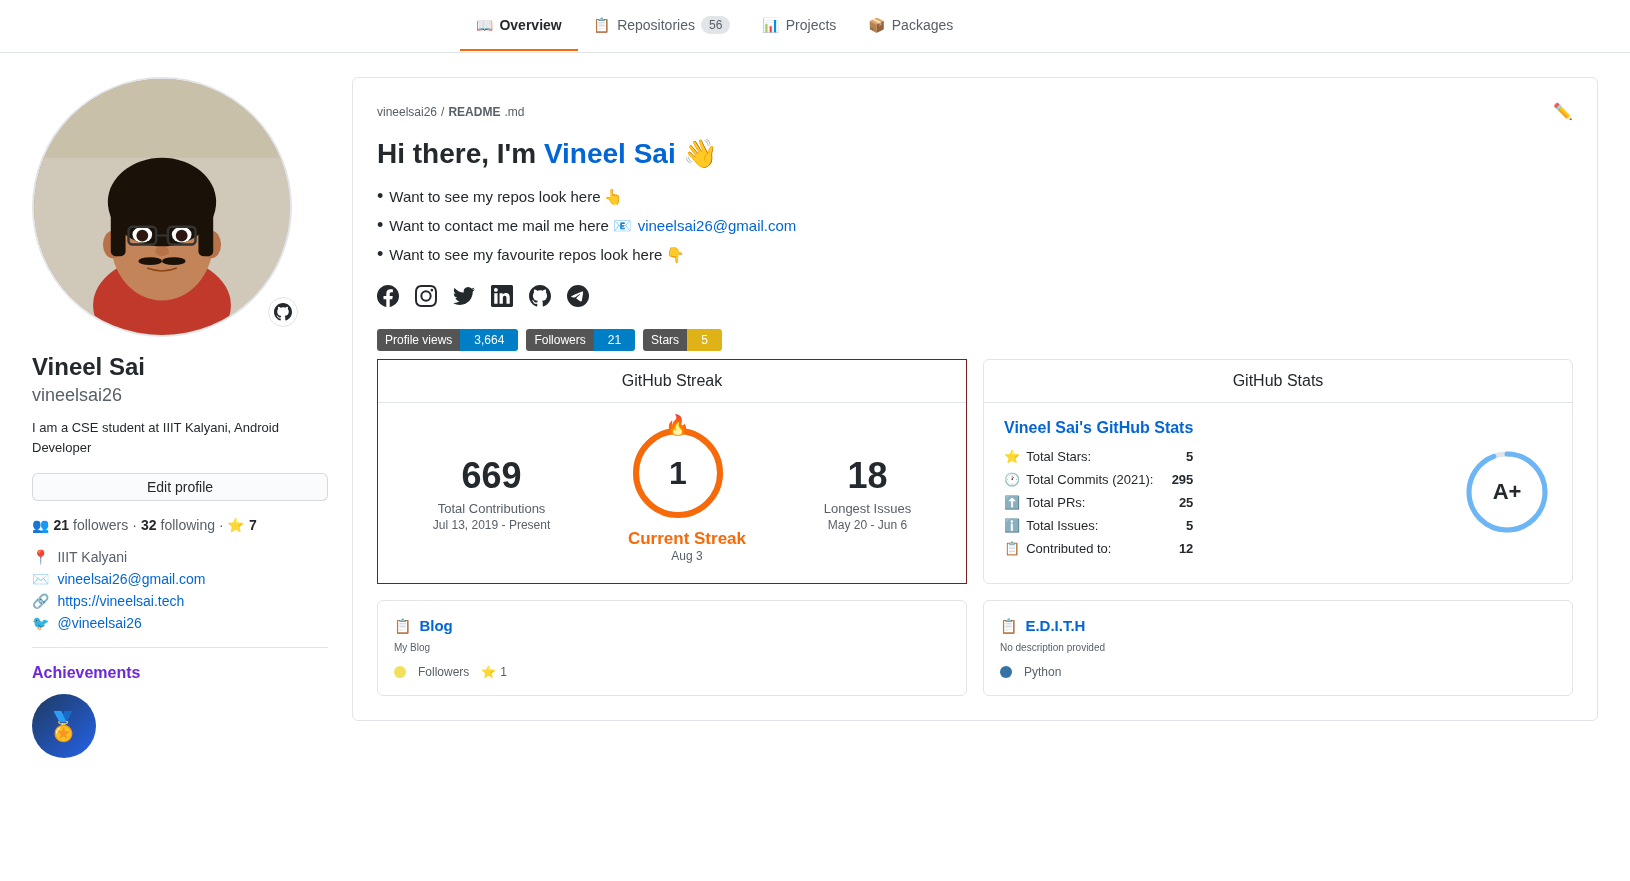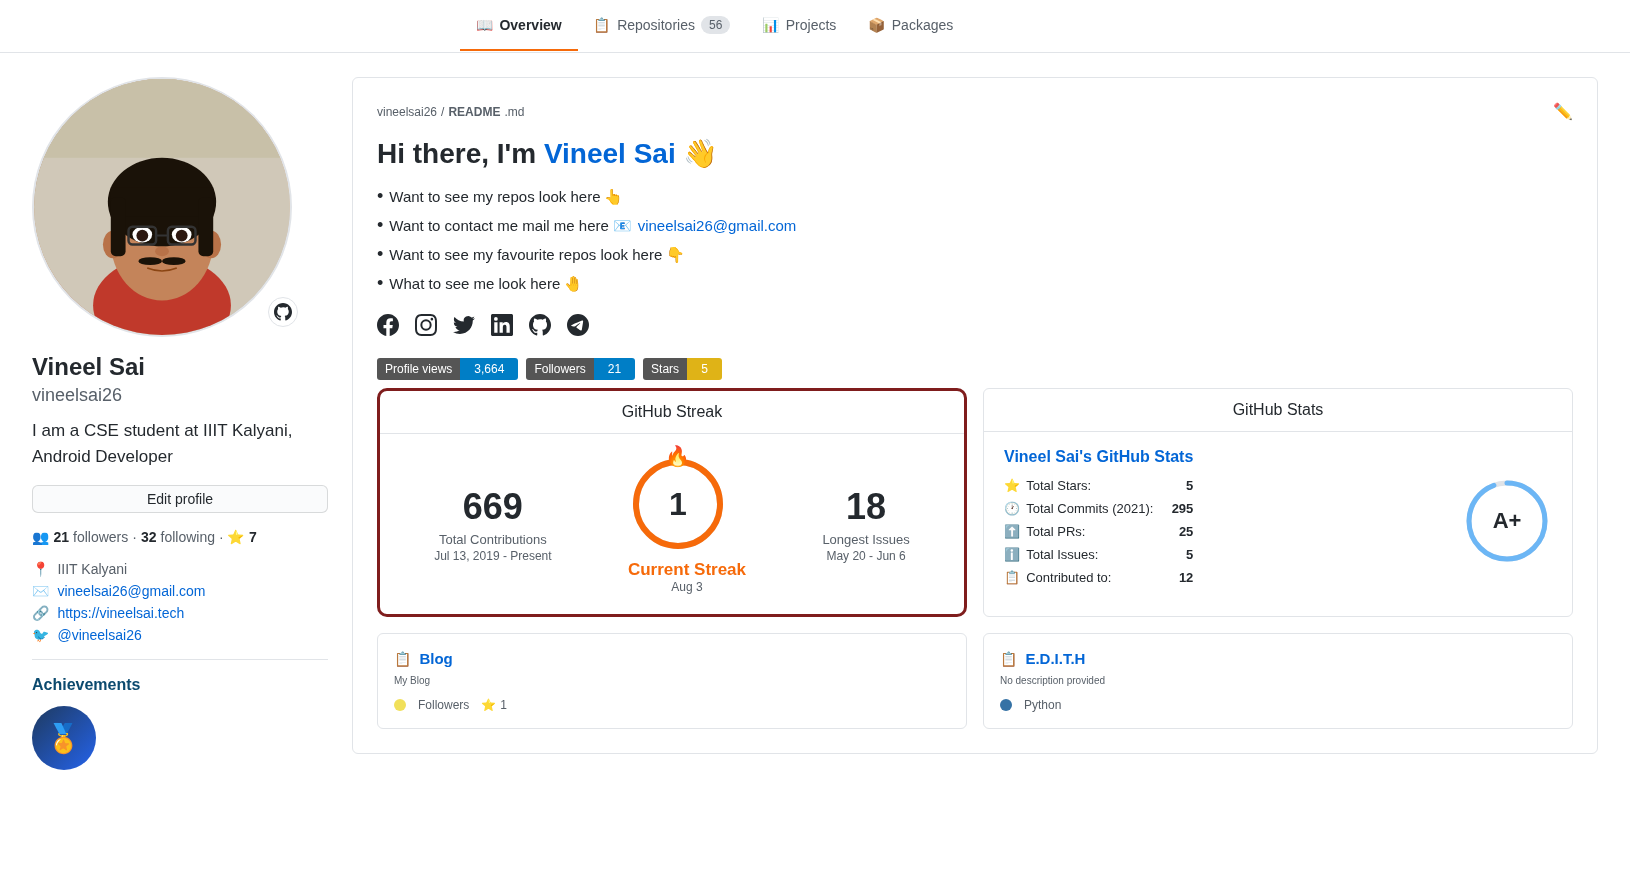--- a/index.html
+++ b/index.html
@@ -18,35 +18,35 @@
     
     
     .sidebar { width: 296px; flex-shrink: 0; }
     .avatar-container { position: relative; margin-bottom: 16px; }
     .avatar-circle { width: 260px; height: 260px; border-radius: 50%; overflow: hidden; border: 2px solid #e1e4e8; background: #ccc; display: flex; align-items: center; justify-content: center; }
     .avatar-placeholder { width: 260px; height: 260px; border-radius: 50%; background: linear-gradient(135deg, #8b7355 0%, #d4a574 30%, #c0856a 50%, #e8c4a0 70%, #b8d4e8 100%); display: flex; align-items: center; justify-content: center; overflow: hidden; position: relative; }
     .github-badge { position: absolute; bottom: 10px; right: 30px; width: 30px; height: 30px; background: white; border-radius: 50%; display: flex; align-items: center; justify-content: center; border: 1px solid #e1e4e8; font-size: 16px; }
     
     .profile-name { font-size: 24px; font-weight: 600; color: #24292e; margin-bottom: 4px; }
     .profile-username { font-size: 18px; font-weight: 300; color: #586069; margin-bottom: 12px; }
-    .profile-bio { font-size: 17px; color: #24292e; margin-bottom: 16px; line-height: 1.5; }
+    .profile-bio { font-size: 13px; color: #24292e; margin-bottom: 16px; line-height: 1.5; }
     
     .edit-profile-btn { width: 100%; padding: 5px 16px; background: #fafbfc; border: 1px solid rgba(27,31,35,0.15); border-radius: 6px; font-size: 14px; font-weight: 500; cursor: pointer; color: #24292e; margin-bottom: 16px; }
     
     .follower-stats { display: flex; align-items: center; gap: 4px; font-size: 14px; color: #586069; margin-bottom: 16px; flex-wrap: wrap; }
     .follower-stats a { color: #24292e; font-weight: 600; text-decoration: none; }
     
     .profile-meta { list-style: none; margin-bottom: 16px; }
     .profile-meta li { display: flex; align-items: center; gap: 8px; color: #586069; margin-bottom: 6px; font-size: 14px; }
     .profile-meta li a { color: #0366d6; text-decoration: none; }
     .meta-icon { font-size: 14px; color: #586069; }
     
     .sidebar-divider { border: none; border-top: 1px solid #e1e4e8; margin: 16px 0; }
     
-    .achievements-title { font-size: 16px; font-weight: 600; color: #0c4a6e; margin-bottom: 12px; }
+    .achievements-title { font-size: 16px; font-weight: 600; color: #6d28d9; margin-bottom: 12px; }
     .achievement-badge { width: 64px; height: 64px; background: linear-gradient(135deg, #1e3a5f, #2563eb); border-radius: 50%; display: flex; align-items: center; justify-content: center; font-size: 28px; }
     
     
     .content-area { flex: 1; }
     
     
     .readme-card { border: 1px solid #e1e4e8; border-radius: 6px; padding: 24px; margin-bottom: 16px; background: #fff; }
     .readme-path { font-size: 12px; color: #586069; margin-bottom: 16px; display: flex; justify-content: space-between; align-items: center; }
     .readme-path span { display: flex; align-items: center; gap: 4px; }
     .edit-icon { color: #586069; cursor: pointer; font-size: 16px; }
@@ -65,21 +65,21 @@
     .stats-badges { display: flex; gap: 8px; margin-bottom: 8px; flex-wrap: wrap; }
     .stat-badge { display: flex; align-items: center; border-radius: 3px; overflow: hidden; font-size: 12px; }
     .stat-badge-label { background: #555; color: white; padding: 4px 8px; }
     .stat-badge-value { background: #4c9; color: white; padding: 4px 14px; }
     .stat-badge-value.blue { background: #007ec6; }
     .stat-badge-value.yellow { background: #dfb317; }
     
     
     .stats-row { display: grid; grid-template-columns: 1fr 1fr; gap: 16px; margin-bottom: 16px; }
     
-    .streak-card { border: 3px solid #7f1d1d; border-radius: 10px; background: #fff; overflow: hidden; }
+    .streak-card { border: 1px solid #7f1d1d; border-radius: 0; background: #fff; overflow: hidden; }
     .card-header { text-align: center; padding: 12px; font-size: 16px; font-weight: 500; color: #24292e; border-bottom: 1px solid #e1e4e8; }
     .streak-content { display: flex; align-items: center; justify-content: space-around; padding: 20px 16px; }
     
     .streak-stat { text-align: center; }
     .streak-number { font-size: 36px; font-weight: 700; color: #24292e; }
     .streak-label { font-size: 13px; color: #586069; margin-top: 4px; }
     .streak-date { font-size: 12px; color: #586069; margin-top: 2px; }
     
     .streak-circle { text-align: center; }
     .circle-container { position: relative; width: 100px; height: 100px; }
@@ -263,23 +263,20 @@
         <ul class="readme-list">
           <li>
             <span>Want to see my repos look here 👆</span>
           </li>
           <li>
             <span>Want to contact me mail me here 📧 </span>
             <a style="color:#0366d6; text-decoration:none;">vineelsai26@gmail.com</a>
           </li>
           <li>
             <span>Want to see my favourite repos look here 👇</span>
-          </li>
-          <li>
-            <span>What to see me look here 🤚</span>
           </li>
         </ul>
 
         <div class="social-icons">
           <a class="social-icon" title="Facebook">
             <svg width="22" height="22" viewBox="0 0 24 24" fill="#24292e">
                 <path d="M24 12.073c0-6.627-5.373-12-12-12s-12 5.373-12 12c0 5.99 4.388 10.954 10.125 11.854v-8.385H7.078v-3.47h3.047V9.43c0-3.007 1.792-4.669 4.533-4.669 1.312 0 2.686.235 2.686.235v2.953H15.83c-1.491 0-1.956.925-1.956 1.874v2.25h3.328l-.532 3.47h-2.796v8.385C19.612 23.027 24 18.062 24 12.073z"></path>
               </svg>
           </a>
           <a class="social-icon" title="Instagram">

